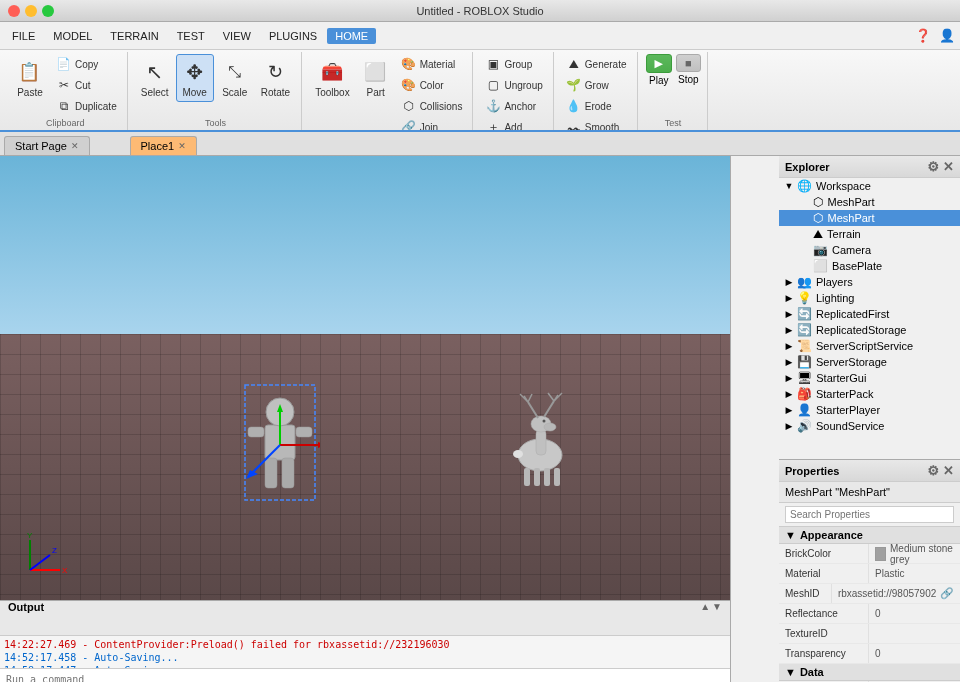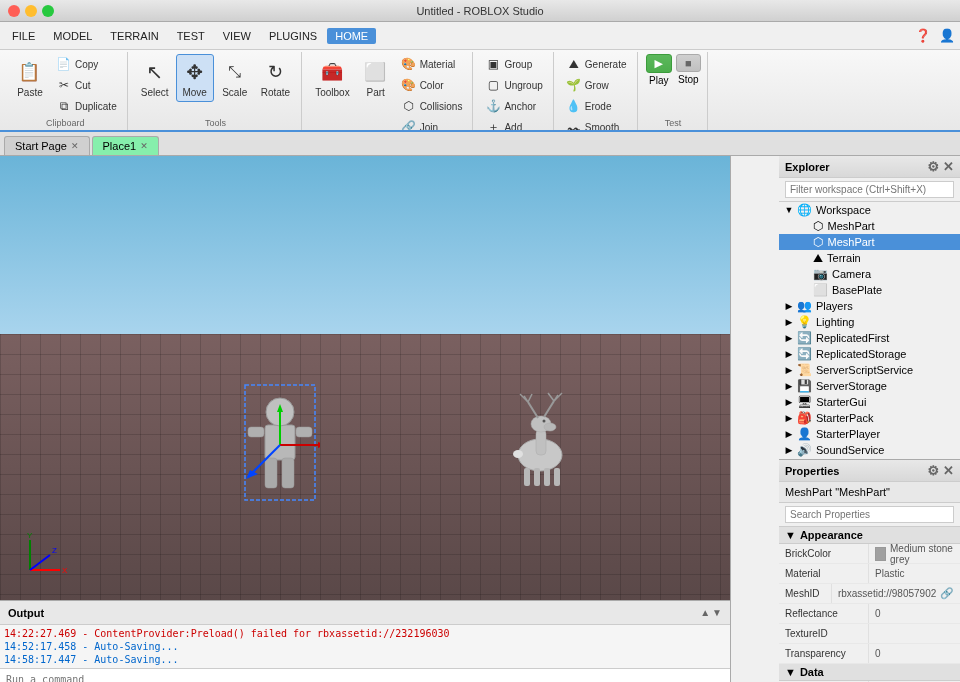--- a/index.html
+++ b/index.html
@@ -131,21 +131,21 @@
       padding: 3px 10px;
       font-size: 11px;
       background: #d0d0d0;
       border: 1px solid #aaa;
       border-bottom: none;
       cursor: pointer;
       border-radius: 3px 3px 0 0;
       margin-right: 2px;
       display: flex; align-items: center; gap: 4px;
     }
-    .tab.active { background: #86efac; }
+    .tab.active { background: #fdba74; margin-left: 38px; }
     .tab-close { font-size: 9px; color: #666; cursor: pointer; }
 
     
     #main-area {
       display: flex;
       height: calc(682px - 22px - 20px - 82px - 24px);
     }
 
     
     #viewport {
@@ -211,25 +211,24 @@
 
     
     #output-panel {
       height: 90px;
       background: #f5f5f5;
       border-top: 1px solid #aaa;
       display: flex;
       flex-direction: column;
     }
     #output-header {
-      height: 24px;
+      height: 35px;
       background: #e8e8e8;
       border-bottom: 1px solid #ccc;
       display: flex;
-      align-items: center;
       justify-content: space-between;
       padding: 0 8px;
       font-size: 11px;
       font-weight: bold;
     }
     #output-content {
       flex: 1;
       overflow-y: auto;
       padding: 2px 4px;
       font-size: 10px;
@@ -694,23 +693,20 @@
   <div id="right-panel">
 
     <div id="explorer">
       <div class="panel-header">
         <span>Explorer</span>
         <div class="panel-header-icons">
           <span class="panel-header-icon">⚙</span>
           <span class="panel-header-icon">✕</span>
         </div>
       </div>
-      <div id="explorer-search">
-        <input type="text" placeholder="Filter workspace (Ctrl+Shift+X)" style="">
-      </div>
       <div id="explorer-tree">
 
         <div class="tree-item">
           <span class="tree-expand">▼</span>
           <span class="tree-icon">🌐</span>
           <span class="tree-label">Workspace</span>
         </div>
         <div class="tree-item" style="padding-left:20px;">
           <span class="tree-expand" style="visibility:hidden;">▶</span>
           <span class="tree-icon">⬡</span>

